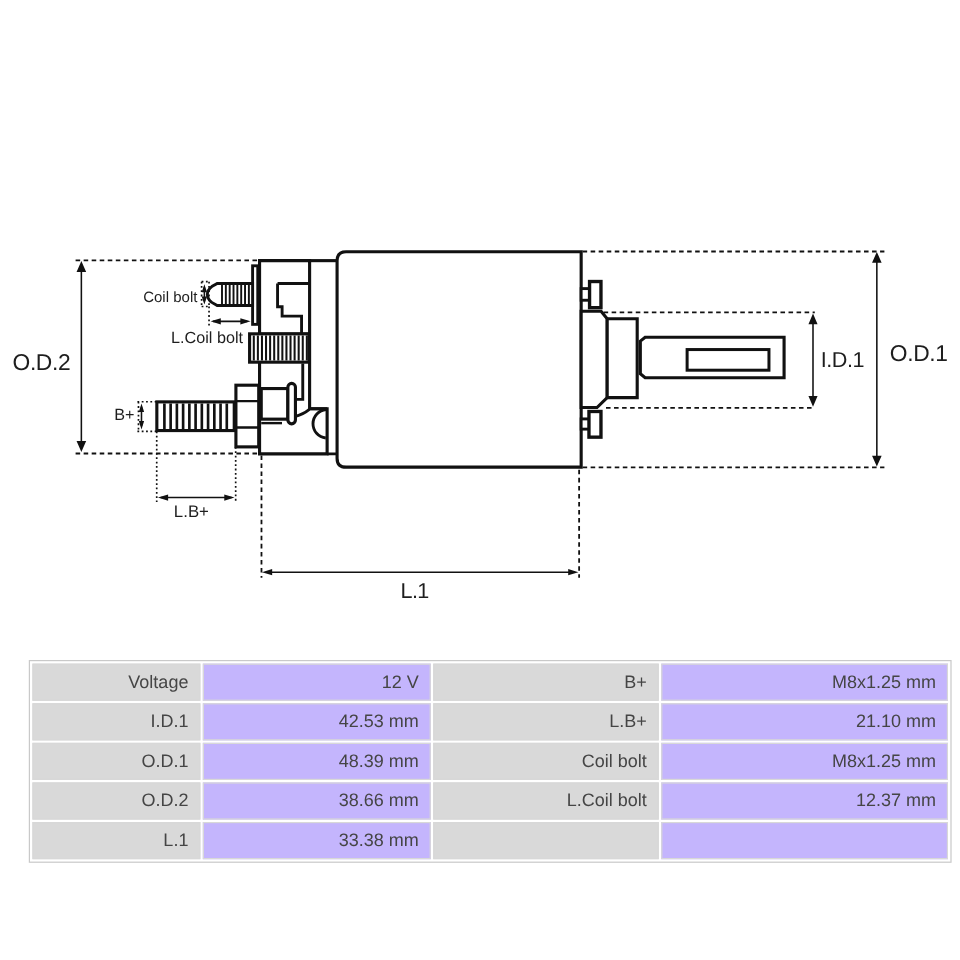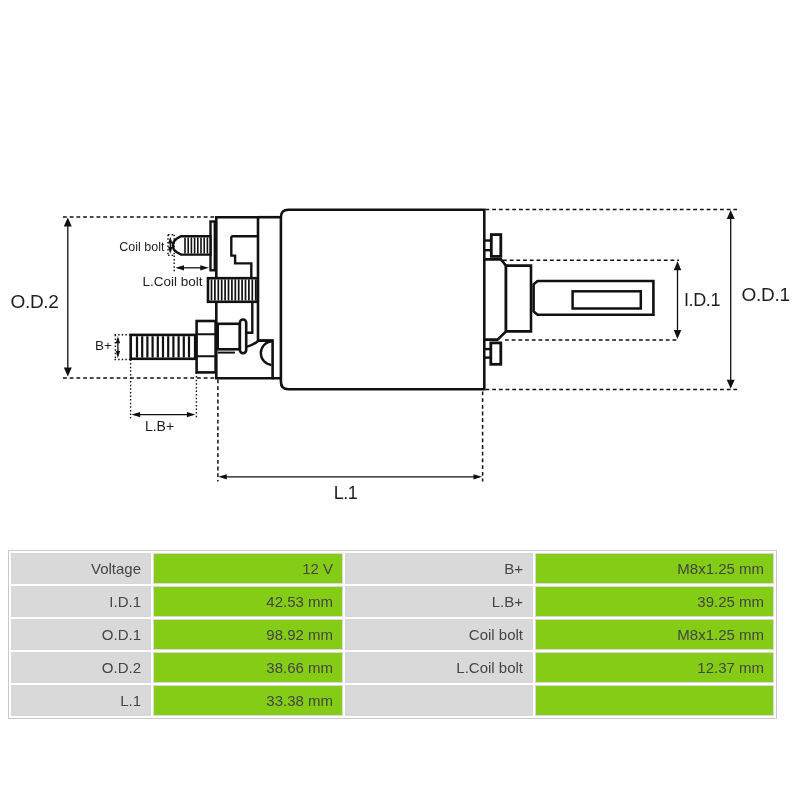--- a/index.html
+++ b/index.html
@@ -1,23 +1,23 @@
 <!DOCTYPE html>
 <html><head>
 <meta charset="utf-8">
 <style>
   html,body{margin:0;padding:0;background:#ffffff;width:800px;height:800px;overflow:hidden;}
   body{font-family:"Liberation Sans", sans-serif;}
   svg text{font-family:"Liberation Sans", sans-serif;fill:#1e1e1e;}
   table.spec{border-collapse:separate;border-spacing:2px;border:1px solid #c9c9c9;
-    position:absolute;left:8px;top:550px;width:618px;table-layout:fixed;}
+    position:absolute;left:24px;top:550px;width:618px;table-layout:fixed;}
   table.spec td{border:1px solid #d8d8d8;height:29px;font-size:15px;color:#454545;
     text-align:right;padding:0 9px 0 0;vertical-align:middle;overflow:hidden;}
   td.lab{background:#d9d9d9;}
-  td.val{background:#84cc16;}
+  td.val{background:#c4b5fd;}
 </style>
 </head>
 <body>
 
 <svg width="800" height="540" viewBox="0 0 800 540" style="position:absolute;left:0;top:0;">
   <g fill="none" stroke="#111111" stroke-width="2.6">
 
     <g>
       <path d="M288.4,209.8 H484.3 V389.3 H288.4 Q280.9,389.3 280.9,381.8 V217.3 Q280.9,209.8 288.4,209.8 Z" fill="#ffffff"></path>
     </g>
@@ -179,26 +179,26 @@
     <td class="lab">Voltage</td>
     <td class="val">12 V</td>
     <td class="lab">B+</td>
     <td class="val">M8x1.25 mm</td>
   </tr>
 
   <tr>
     <td class="lab">I.D.1</td>
     <td class="val">42.53 mm</td>
     <td class="lab">L.B+</td>
-    <td class="val">39.25 mm</td>
+    <td class="val">21.10 mm</td>
   </tr>
 
   <tr>
     <td class="lab">O.D.1</td>
-    <td class="val">98.92 mm</td>
+    <td class="val">48.39 mm</td>
     <td class="lab">Coil bolt</td>
     <td class="val">M8x1.25 mm</td>
   </tr>
 
   <tr>
     <td class="lab">O.D.2</td>
     <td class="val">38.66 mm</td>
     <td class="lab">L.Coil bolt</td>
     <td class="val">12.37 mm</td>
   </tr>

